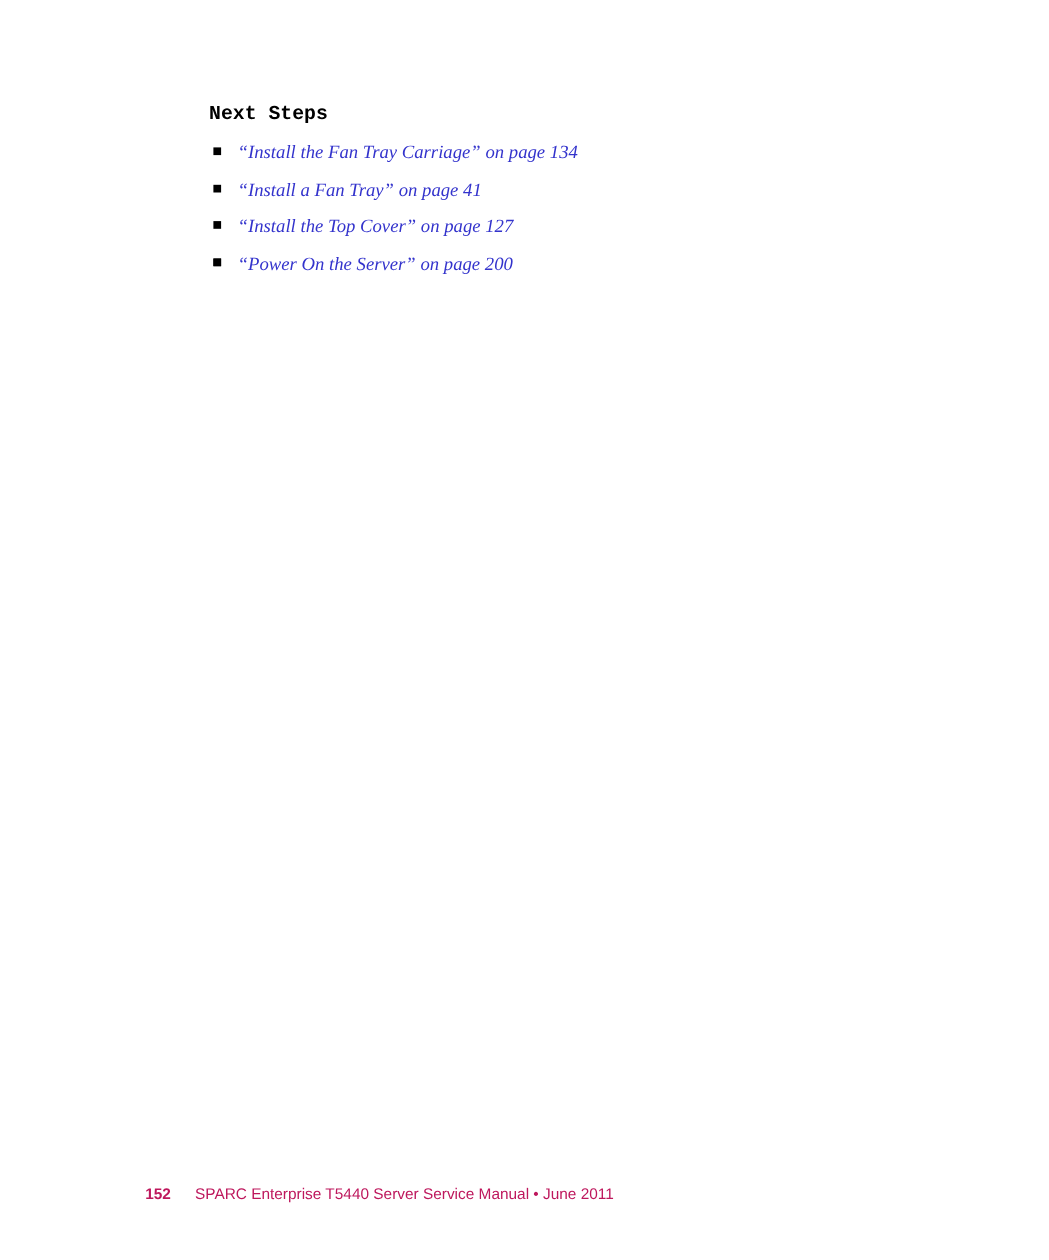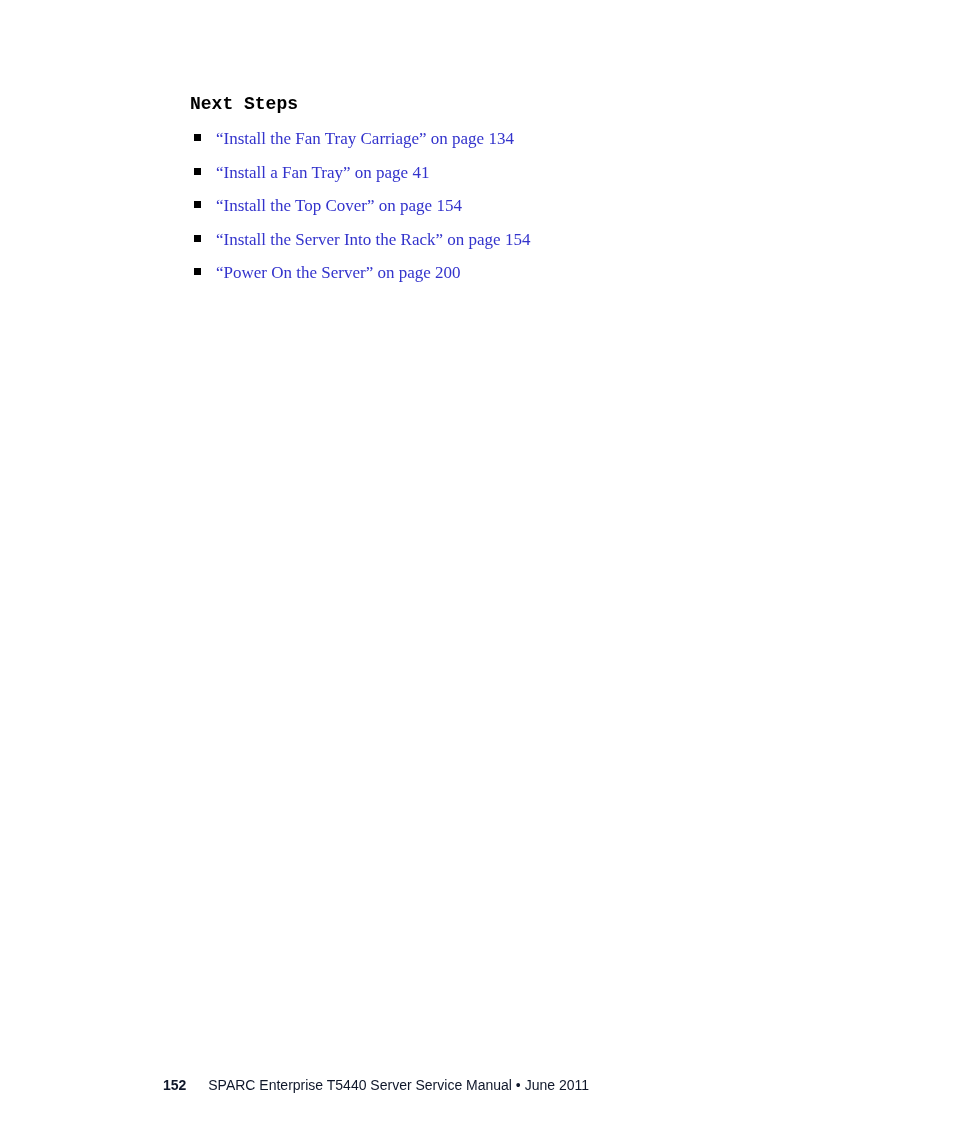--- a/index.html
+++ b/index.html
@@ -18,20 +18,21 @@
     font-family: Liberation Mono, monospace;
     font-weight: bold;
     font-size: 18px;
     color: #000000;
     margin: 0 0 12px 0;
   }
   .steps-list {
     list-style: none;
     padding: 0;
     margin: 0;
+    font-style: italic;
   }
   .steps-list li {
     position: relative;
     padding-left: 26px;
     margin-bottom: 8px;
     font-size: 17px;
     line-height: 1.5;
   }
   .steps-list li .bullet {
     position: absolute;
@@ -41,24 +42,24 @@
     height: 7px;
     background: #000000;
   }
   .steps-list li a {
     color: #3333cc;
     text-decoration: none;
   }
   .footer {
     position: absolute;
     bottom: 52px;
-    left: 163px;
+    left: 132px;
     font-family: Arial, Helvetica, sans-serif;
     font-size: 14px;
-    color: #0f172a;
+    color: #be185d;
   }
   .footer .pagenum {
     font-weight: bold;
     margin-right: 18px;
   }
 </style>
 </head>
 <body>
 
 <div class="page">
@@ -67,25 +68,24 @@
     <li>
       <span class="bullet"></span>
       <a href="#">“Install the Fan Tray Carriage” on page 134</a>
     </li>
     <li>
       <span class="bullet"></span>
       <a href="#">“Install a Fan Tray” on page 41</a>
     </li>
     <li>
       <span class="bullet"></span>
-      <a href="#">“Install the Top Cover” on page 154</a>
+      <a href="#">“Install the Top Cover” on page 127</a>
     </li>
     <li>
       <span class="bullet"></span>
-      <a href="#">“Install the Server Into the Rack” on page 154</a>
     </li>
     <li>
       <span class="bullet"></span>
       <a href="#">“Power On the Server” on page 200</a>
     </li>
   </ul>
 </div>
 
 <div class="footer">
   <span class="pagenum">152</span>

